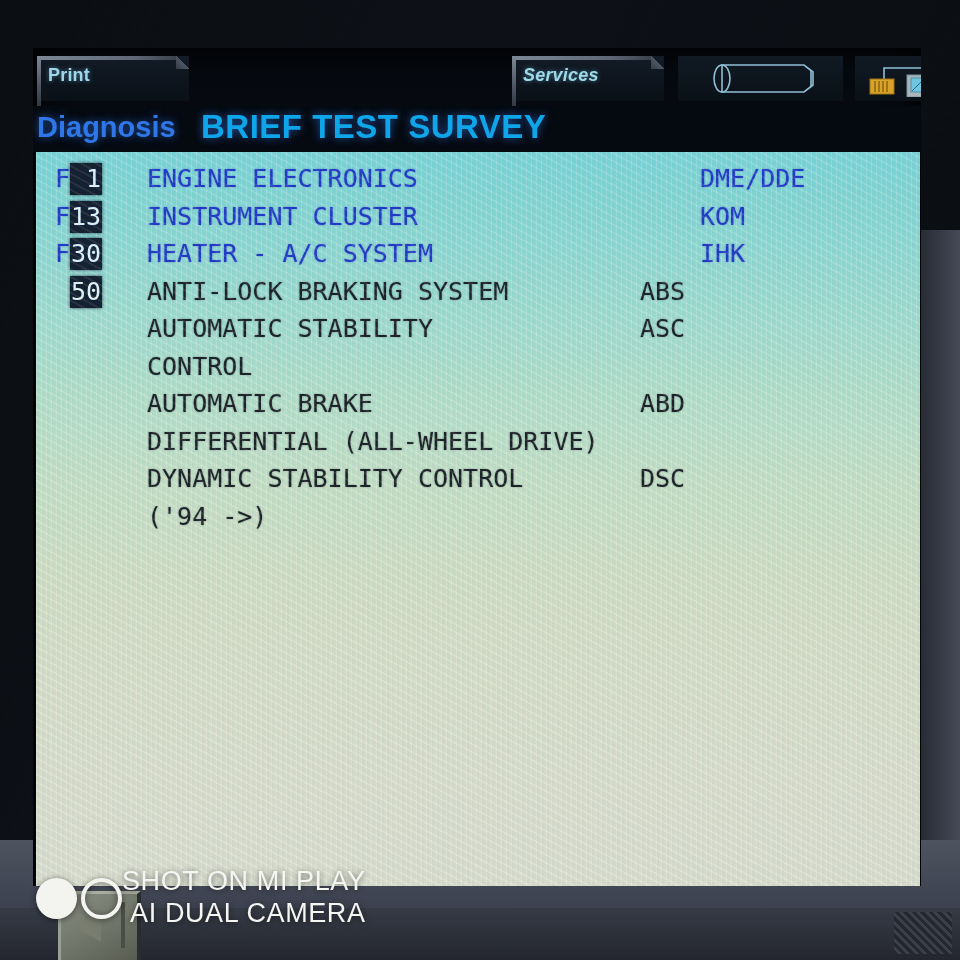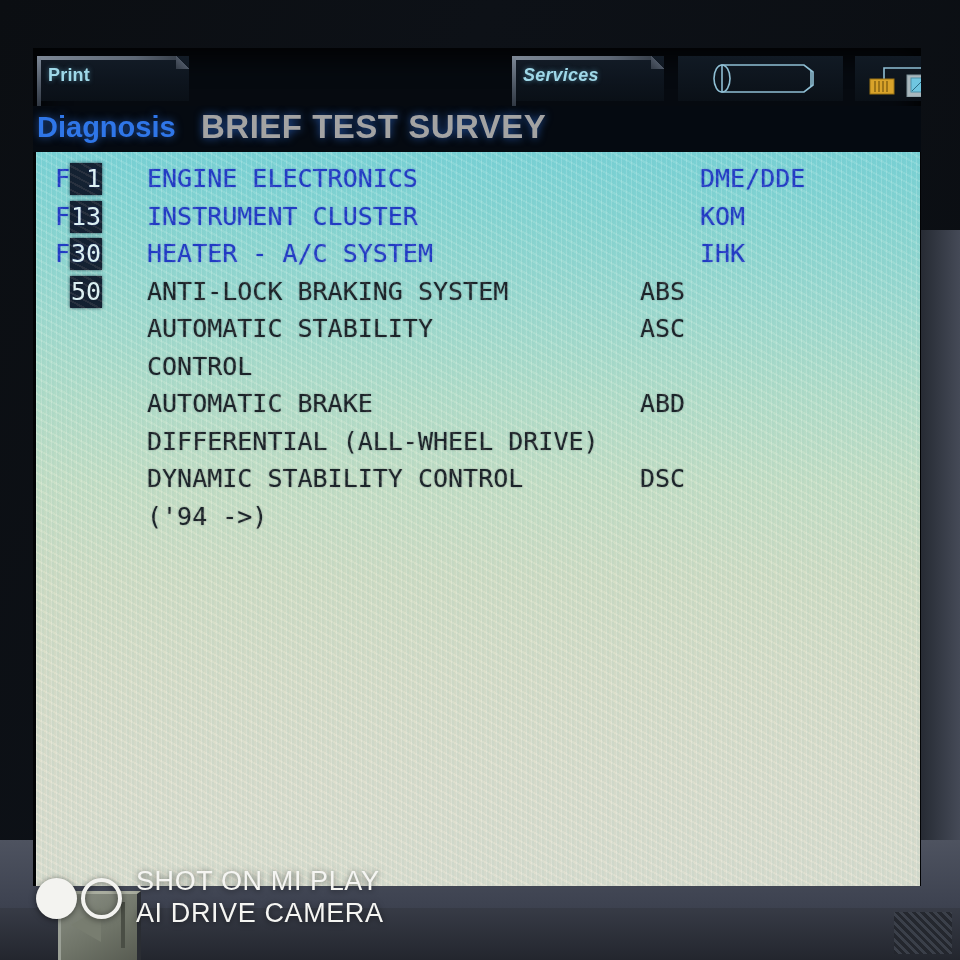--- a/index.html
+++ b/index.html
@@ -98,21 +98,21 @@
     position:absolute;left:0;top:58px;width:100%;height:46px;
     background:#050a11;
   }
   #title-diagnosis{
     position:absolute;left:4px;top:5px;
     color:#2f76e8;font-size:29px;font-weight:bold;
     text-shadow:0 0 8px rgba(50,120,235,.65);
   }
   #title-page{
     position:absolute;left:168px;top:2px;
-    color:#a3a3a3;font-size:33px;font-weight:bold;letter-spacing:.5px;
+    color:#0ea5e9;font-size:33px;font-weight:bold;letter-spacing:.5px;
     text-shadow:0 0 8px rgba(50,120,235,.65);
   }
 
   
   #content{
     position:absolute;left:3px;top:104px;width:884px;height:734px;
     background:
       linear-gradient(180deg,
         #79d2d6 0%, #86d5d2 9%, #9bd9cf 20%,
         #b3ddc8 33%, #c6dec4 45%, #d2dcc3 58%,
@@ -150,21 +150,21 @@
   .blue{color:#1f35c4;text-shadow:0 0 2px rgba(30,50,190,.45);}
   .dark{color:#181c22;text-shadow:0 0 2px rgba(20,25,35,.4);}
 
   
   .cyl-wrap{position:absolute;left:30px;top:6px;}
   .conn-wrap{position:absolute;left:12px;top:5px;}
 
   
   #watermark{
     position:absolute;left:36px;bottom:30px;
-    display:flex;align-items:center;gap:14px;
+    display:flex;align-items:center;
     filter:drop-shadow(0 1px 3px rgba(0,0,0,.55));
   }
   #wm-lenses{position:relative;width:86px;height:44px;}
   #wm-lens-filled{
     position:absolute;left:0;top:2px;width:41px;height:41px;border-radius:50%;
     background:#f3f3f0;
   }
   #wm-lens-ring{
     position:absolute;left:45px;top:2px;width:41px;height:41px;border-radius:50%;
     border:4px solid #f3f3f0;box-sizing:border-box;
@@ -259,17 +259,17 @@
 
   </div>
 
   <div id="watermark">
     <div id="wm-lenses">
       <div id="wm-lens-filled"></div>
       <div id="wm-lens-ring"></div>
     </div>
     <div id="wm-text">
       <div id="wm-line1">SHOT ON MI PLAY</div>
-      <div id="wm-line2">AI DRIVE CAMERA</div>
+      <div id="wm-line2">AI DUAL CAMERA</div>
     </div>
   </div>
 
 </div>
 
 </body></html>

